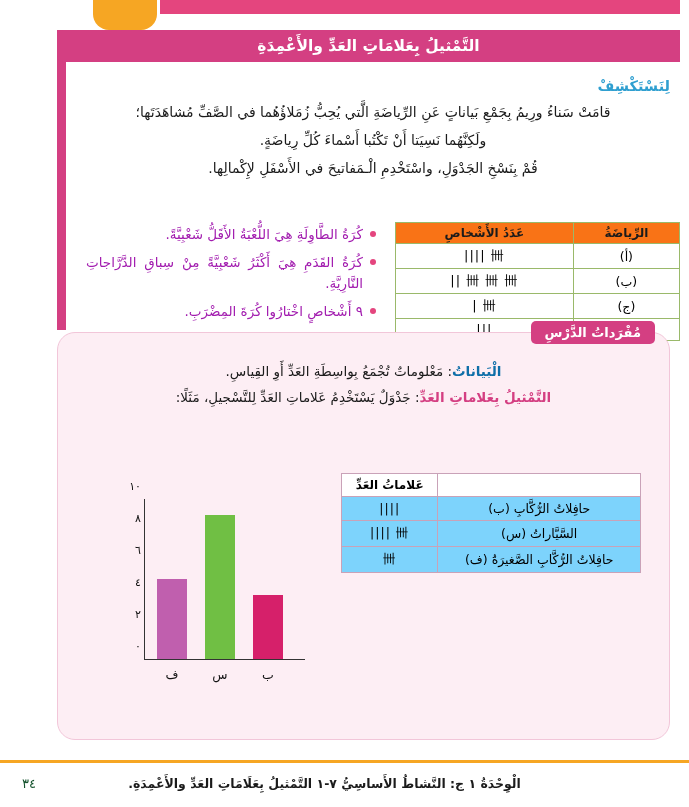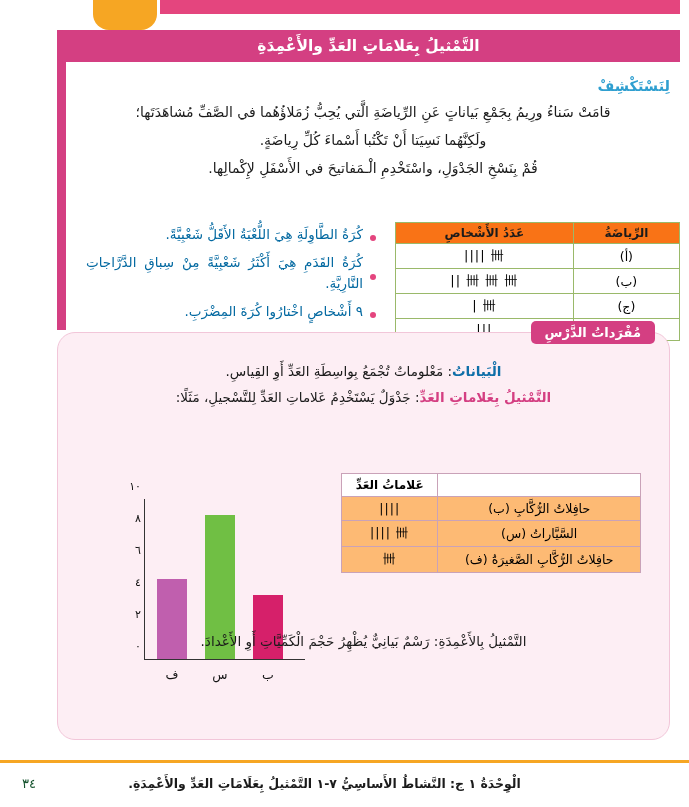--- a/index.html
+++ b/index.html
@@ -40,22 +40,22 @@
   .explore-p.last{margin-bottom:8px;}
   
   .mid-row{
     position:absolute;top:222px;left:66px;width:614px;
     display:flex;flex-direction:row;justify-content:flex-start;
   }
   .bullets{
     width:290px;padding-top:2px;padding-right:4px;
   }
   .bullet{
-    display:flex;flex-direction:row;align-items:center;
-    font-size:13.5px;line-height:1.6;margin-bottom:6px;color:#0369a1;
+    display:flex;flex-direction:row;align-items:flex-start;
+    font-size:13.5px;line-height:1.6;margin-bottom:6px;color:#a21caf;
     text-align:justify;
   }
   .bullet .dot{
     flex:0 0 auto;width:6px;height:6px;border-radius:50%;
     background:#e4457e;margin:7px 0 0 7px;
   }
   .bullet .btxt{flex:1 1 auto;}
   .tbl-wrap{width:300px;}
   table.tally{
     border-collapse:collapse;width:285px;margin:0 0 0 auto;
@@ -84,21 +84,21 @@
     position:absolute;top:26px;right:16px;left:16px;
     text-align:center;font-size:13.5px;line-height:1.9;color:#1b1b1b;
   }
   .vocab-lines .term{font-weight:bold;color:#0f6fa8;}
   .vocab-lines .term-pink{font-weight:bold;color:#d43f82;}
   
   .inner-tbl-wrap{
     position:absolute;top:140px;right:28px;width:300px;
   }
   table.marks{
-    border-collapse:collapse;width:300px;font-size:12.5px;background:#fdba74;
+    border-collapse:collapse;width:300px;font-size:12.5px;background:#7dd3fc;
   }
   table.marks th{
     border:1px solid #c9a2b8;background:#ffffff;font-weight:bold;
     padding:4px 4px;text-align:center;font-size:12px;
   }
   table.marks td{
     border:1px solid #c9a2b8;padding:4px 6px;text-align:center;font-size:12.5px;
   }
   td.lbl{text-align:center;}
   
@@ -251,22 +251,19 @@
       <div class="bar" id="bar0" style="right: 22px; height: 64px; background: rgb(214, 32, 106);"></div>
       <div class="bar" id="bar1" style="right: 70px; height: 144px; background: rgb(112, 191, 68);"></div>
       <div class="bar" id="bar2" style="right: 118px; height: 80px; background: rgb(192, 95, 174);"></div>
 
       <div class="xlab" style="right:17px">ب</div>
       <div class="xlab" style="right:65px">س</div>
       <div class="xlab" style="right:113px">ف</div>
     </div>
   </div>
 
-  <div class="closing">
-    <span class="term-pink">التَّمْثيلُ بِالأَعْمِدَةِ</span><span>: رَسْمٌ بَيانِيٌّ يُظْهِرُ حَجْمَ الْكَمِّيَّاتِ أَوِ الأَعْدادَ.</span>
-  </div>
 </div>
 
 <div class="footer-rule"></div>
 <div class="footer">
   <div class="page-num">٣٤</div>
   <div class="footer-text">الْوِحْدَةُ ١ ج: النَّشاطُ الأَساسِيُّ ٧-١ التَّمْثيلُ بِعَلَامَاتِ العَدِّ والأَعْمِدَةِ.</div>
 </div>
 
 </body></html>

